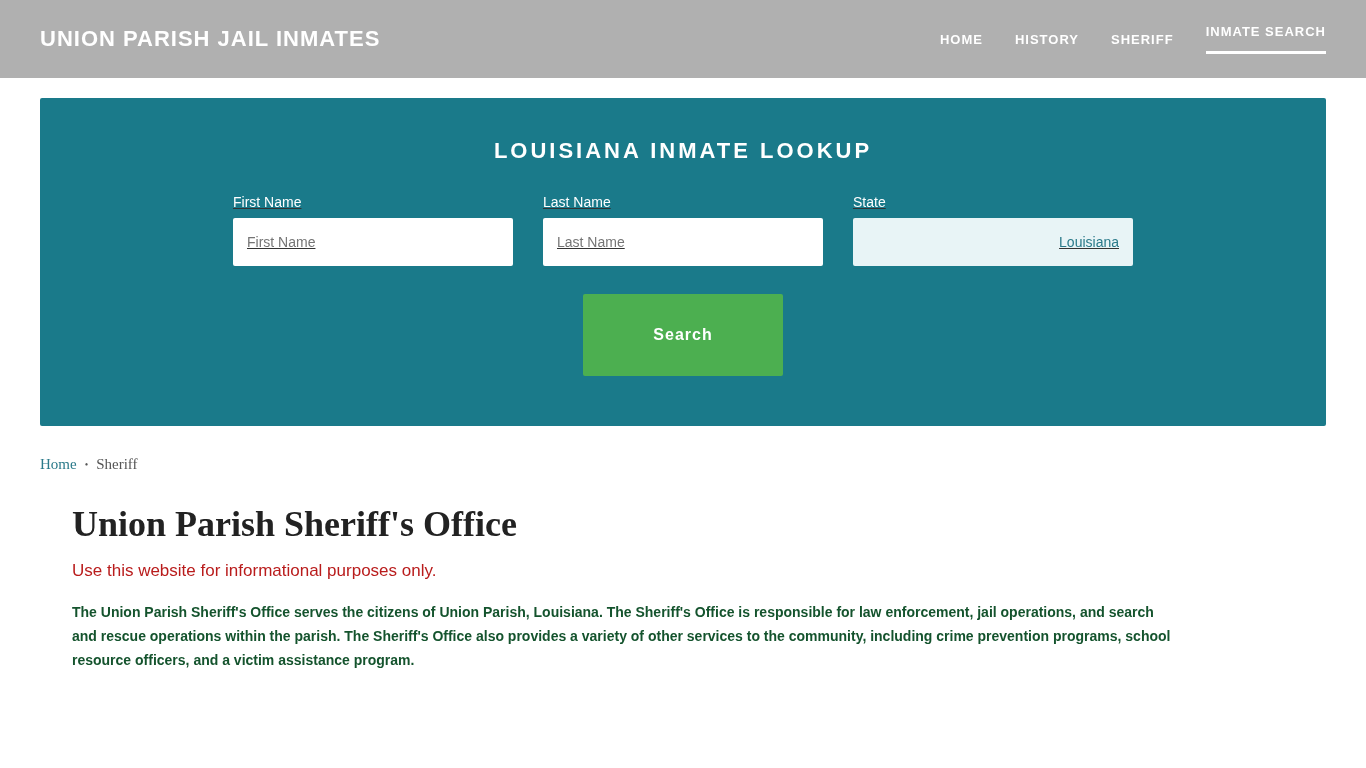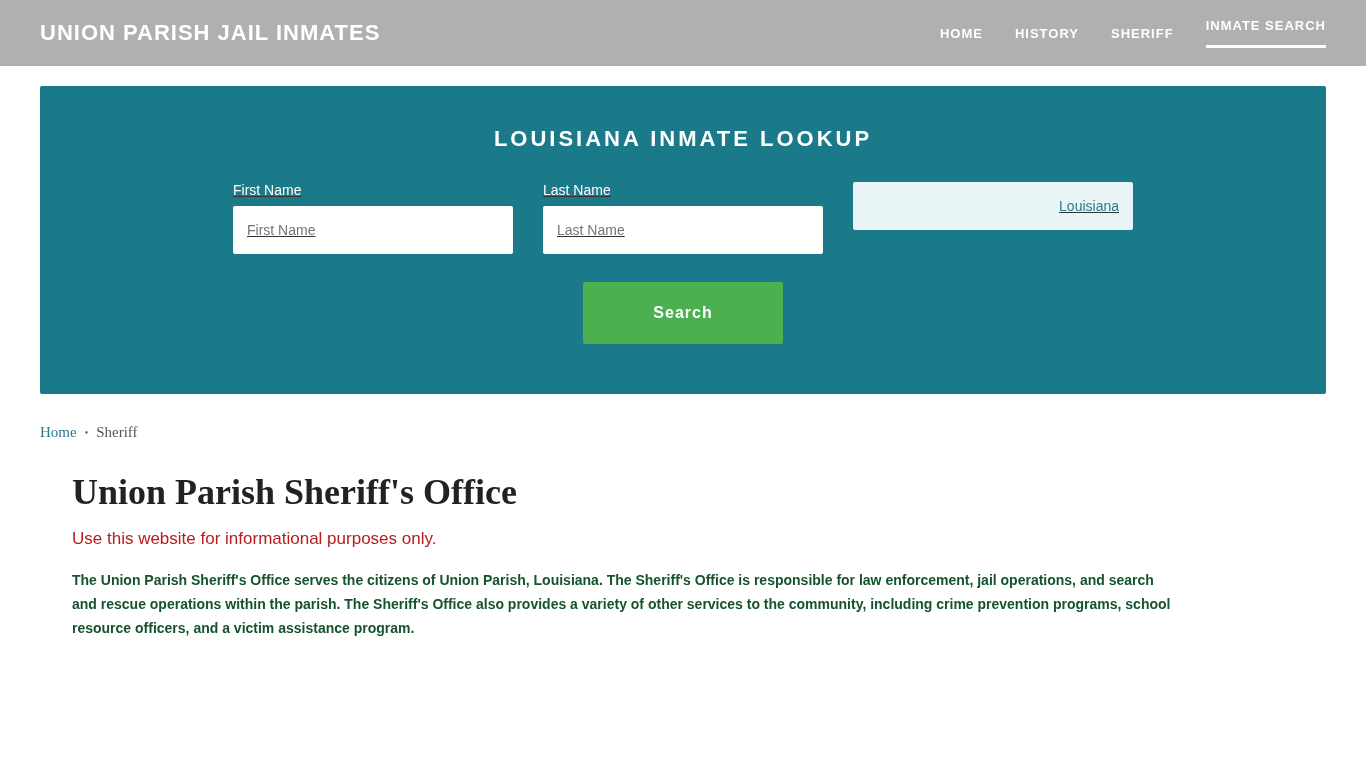--- a/index.html
+++ b/index.html
@@ -16,21 +16,21 @@
       width: 1366px;
     }
 
     
     .header {
       background-color: #b0b0b0;
       display: flex;
       align-items: center;
       justify-content: space-between;
       padding: 0 40px;
-      height: 66px;
+      height: 78px;
     }
 
     .site-title {
       color: #ffffff;
       font-family: Arial, sans-serif;
       font-weight: 900;
       font-size: 22px;
       letter-spacing: 1px;
       text-transform: uppercase;
     }
@@ -119,21 +119,21 @@
 
     .search-button-row {
       display: flex;
       justify-content: center;
     }
 
     .search-button {
       background-color: #4caf50;
       color: #ffffff;
       border: none;
-      padding: 22px 70px;
+      padding: 32px 70px;
       font-family: Arial, sans-serif;
       font-size: 16px;
       font-weight: 700;
       letter-spacing: 1px;
       cursor: pointer;
       border-radius: 2px;
     }
 
     
     .breadcrumb-section {
@@ -212,20 +212,21 @@
   <div class="search-fields">
     <div class="field-group">
       <label class="field-label">First Name</label>
       <input class="field-input" type="text" placeholder="First Name" style="">
     </div>
     <div class="field-group">
       <label class="field-label">Last Name</label>
       <input class="field-input" type="text" placeholder="Last Name" style="">
     </div>
     <div class="field-group">
+      <label class="field-label">State</label>
       <input class="field-input state-field" type="text" value="Louisiana" style="">
     </div>
   </div>
   <div class="search-button-row">
     <button class="search-button">Search</button>
   </div>
 </section>
 
 <div class="breadcrumb-section">
   <div class="breadcrumb">

